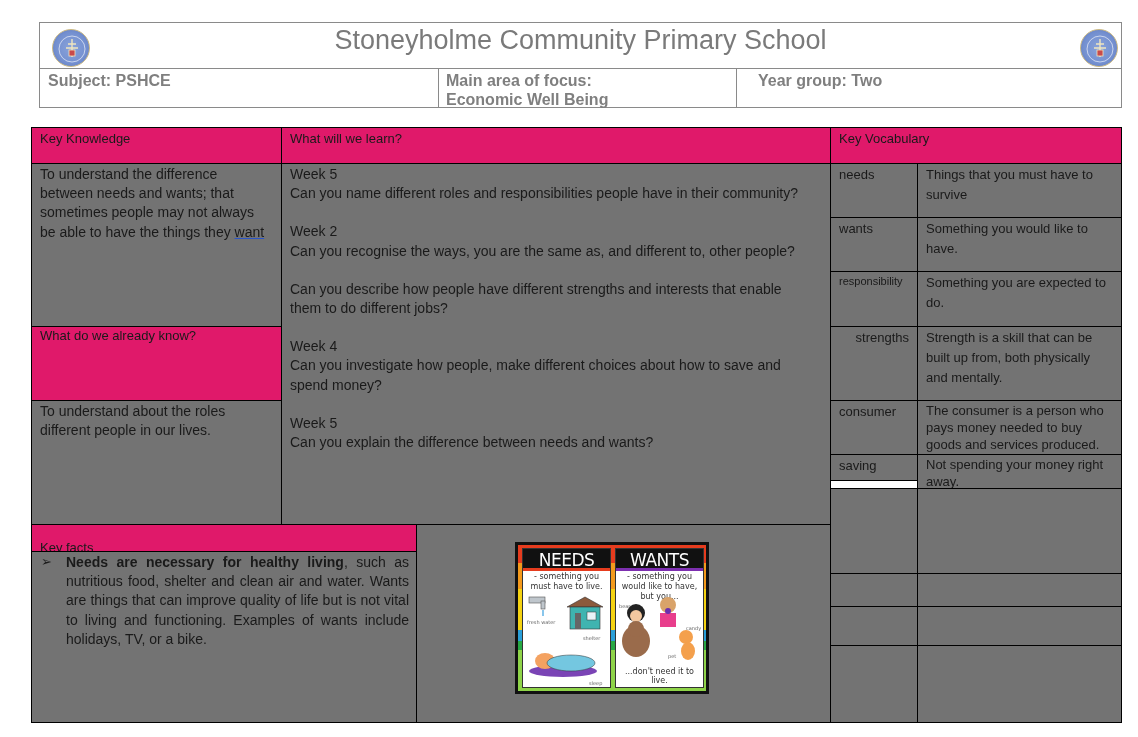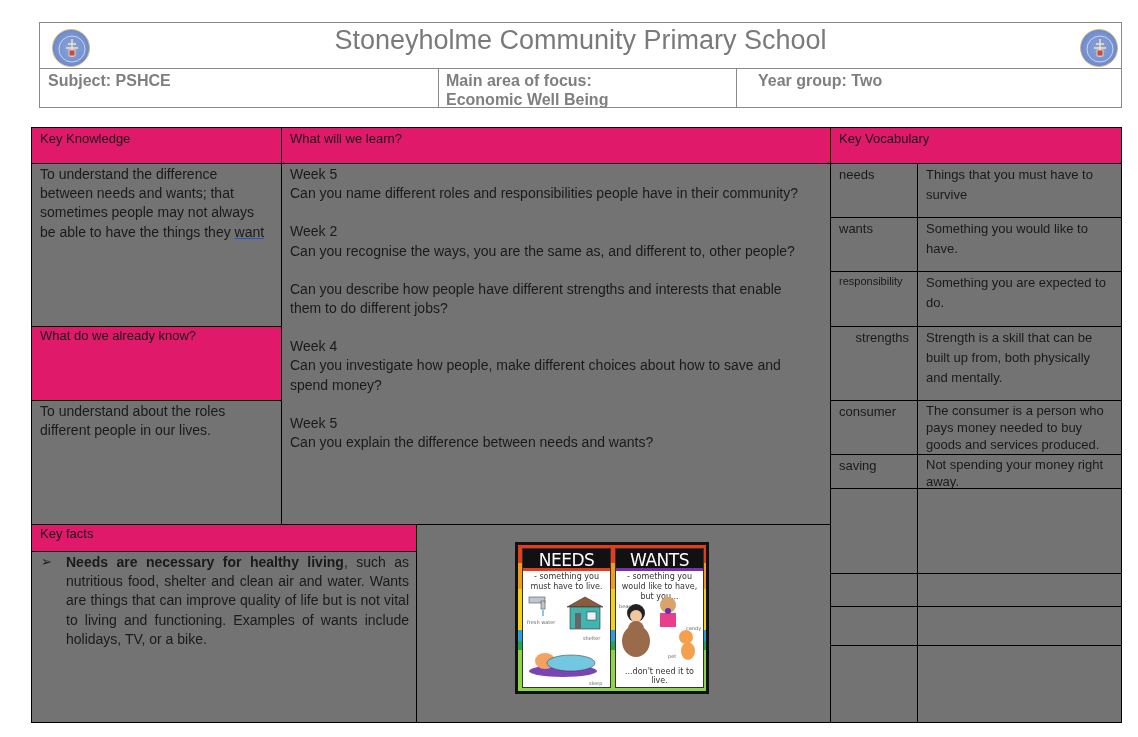--- a/index.html
+++ b/index.html
@@ -155,42 +155,42 @@
       <div class="vocab-def">Strength is a skill that can be built up from, both physically and mentally.</div>
     </div>
 
   <div class="box" style="left:830px; top:400px; width:88px; height:55px;">
       <div class="vocab-term">consumer</div>
     </div>
   <div class="box" style="left:917px; top:400px; width:205px; height:55px;">
       <div class="vocab-def tight">The consumer is a person who pays money needed to buy goods and services produced.</div>
     </div>
 
-  <div class="box" style="left:830px; top:454px; width:88px; height:35px;">
+  <div class="box" style="left:830px; top:454px; width:88px; height:27px;">
       <div class="vocab-term">saving</div>
     </div>
   <div class="box" style="left:917px; top:454px; width:205px; height:35px;">
       <div class="vocab-def tight">Not spending your money right away.</div>
     </div>
 
   <div class="box" style="left:830px; top:488px; width:88px; height:86px;"></div>
   <div class="box" style="left:917px; top:488px; width:205px; height:86px;"></div>
 
   <div class="box" style="left:830px; top:573px; width:88px; height:34px;"></div>
   <div class="box" style="left:917px; top:573px; width:205px; height:34px;"></div>
 
   <div class="box" style="left:830px; top:606px; width:88px; height:40px;"></div>
   <div class="box" style="left:917px; top:606px; width:205px; height:40px;"></div>
 
   <div class="box" style="left:830px; top:645px; width:88px; height:78px;"></div>
   <div class="box" style="left:917px; top:645px; width:205px; height:78px;"></div>
 </div>
 
 <div class="box pink" style="left:31px; top:524px; width:386px; height:28px;">
-  <div class="lbl" style="padding-top:1px;">Key facts</div>
+  <div class="lbl" style="padding-top:15px;">Key facts</div>
 </div>
 <div class="box" style="left:31px; top:551px; width:386px; height:172px;">
   <div class="facts" style="padding-top:1px;">
     <span class="bullet">➢</span>
     <b>Needs are necessary for healthy living</b><span>, such as nutritious food, shelter and clean air and water. Wants are things that can improve quality of life but is not vital to living and functioning. Examples of wants include holidays, TV, or a bike.</span>
   </div>
 </div>
 
 <div class="box" style="left:416px; top:524px; width:415px; height:199px;"></div>
 

